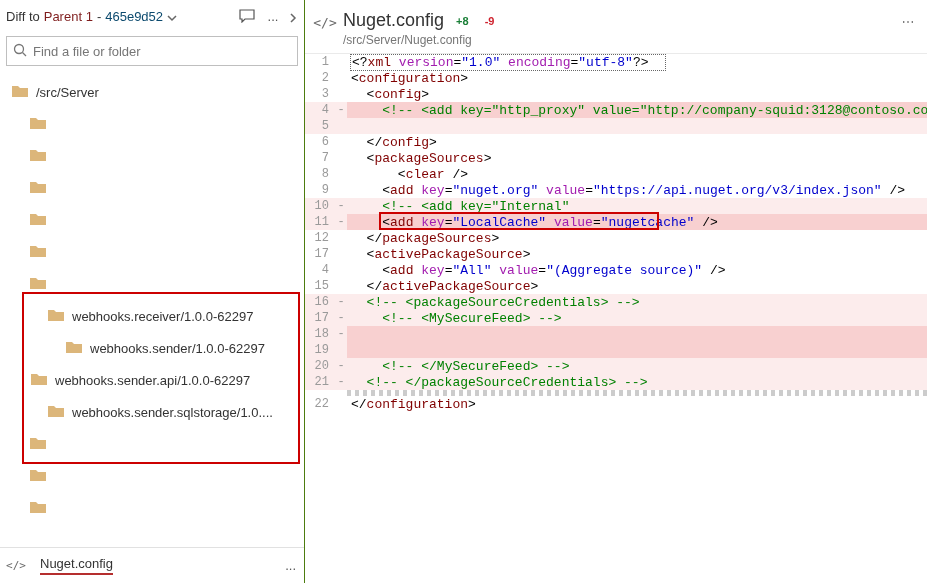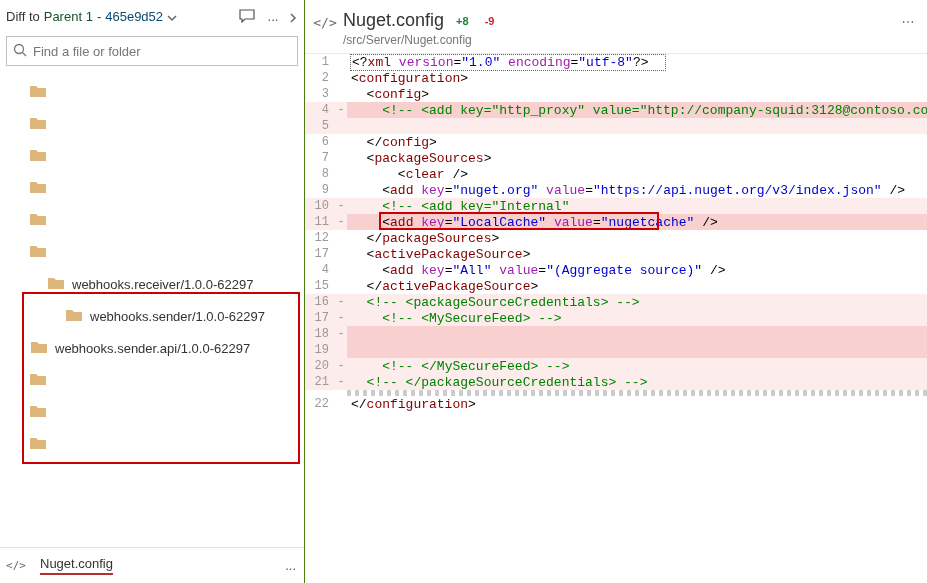--- a/index.html
+++ b/index.html
@@ -2,21 +2,21 @@
 <html><head>
 <meta charset="utf-8">
 <style>
   * { box-sizing: border-box; margin: 0; padding: 0; }
   body { font-family: "Segoe UI", Arial, sans-serif; font-size: 13px; color: #333; background:#fff; width:927px; height:583px; overflow:hidden; display:flex; }
   .left-pane { width:305px; border-right:1px solid #4d7c0f; display:flex; flex-direction:column; }
   .right-pane { flex:1; display:flex; flex-direction:column; overflow:hidden; }
 
   
   .lp-header { height:32px; display:flex; align-items:center; padding:0 6px; font-size:13px; gap:4px; }
-  .lp-header .link { color:#14532d; }
+  .lp-header .link { color:#7f1d1d; }
   .lp-header .hash { color:#0c4a6e; }
   .chev { width:10px; height:10px; display:inline-block; }
   .chev svg { width:100%; height:100%; stroke:#666; fill:none; stroke-width:1.5; }
   .hdr-icon { width:22px; height:22px; display:flex; align-items:center; justify-content:center; color:#555; cursor:pointer; }
   .lp-search { display:flex; align-items:center; height:30px; margin:4px 6px 6px 6px; border:1px solid #bfbfbf; padding:1px 6px; gap:6px; color:#767676; }
   .lp-search input { border:none; outline:none; flex:1; font-size:13px; color:#333; }
   .lp-search input::placeholder { color:#767676; }
 
   
   .tree { flex:1; overflow:auto; padding-top:4px; position:relative; }
@@ -93,20 +93,26 @@
   <div class="lp-search">
     <span><svg width="14" height="14" viewBox="0 0 14 14">
           <circle cx="6" cy="6" r="4.5" fill="none" stroke="#767676" stroke-width="1.3"></circle>
           <line x1="9.5" y1="9.5" x2="13" y2="13" stroke="#767676" stroke-width="1.3"></line>
         </svg></span>
     <input type="text" placeholder="Find a file or folder" style="">
   </div>
 
   <div class="tree" id="tree">
 
+  <div class="tree-row" style="padding-left: 12px;">
+        <span class="folder-icon"><svg viewBox="0 0 16 14">
+            <path d="M0 2h6l2 2h8v9H0z"></path>
+          </svg></span>
+        <span class="tree-label">/src/Server</span>
+      </div>
       <div class="tree-row" style="padding-left: 30px;">
         <span class="folder-icon"><svg viewBox="0 0 16 14">
             <path d="M0 2h6l2 2h8v9H0z"></path>
           </svg></span>
         <span class="tree-label"></span>
       </div>
       <div class="tree-row" style="padding-left: 30px;">
         <span class="folder-icon"><svg viewBox="0 0 16 14">
             <path d="M0 2h6l2 2h8v9H0z"></path>
           </svg></span>
@@ -146,20 +152,26 @@
         <span class="folder-icon"><svg viewBox="0 0 16 14">
             <path d="M0 2h6l2 2h8v9H0z"></path>
           </svg></span>
         <span class="tree-label">webhooks.sender/1.0.0-62297</span>
       </div>
       <div class="tree-row" style="padding-left: 31px;">
         <span class="folder-icon"><svg viewBox="0 0 16 14">
             <path d="M0 2h6l2 2h8v9H0z"></path>
           </svg></span>
         <span class="tree-label">webhooks.sender.api/1.0.0-62297</span>
+      </div>
+      <div class="tree-row" style="padding-left: 48px;">
+        <span class="folder-icon"><svg viewBox="0 0 16 14">
+            <path d="M0 2h6l2 2h8v9H0z"></path>
+          </svg></span>
+        <span class="tree-label">webhooks.sender.sqlstorage/1.0....</span>
       </div>
       <div class="tree-row" style="padding-left: 30px;">
         <span class="folder-icon"><svg viewBox="0 0 16 14">
             <path d="M0 2h6l2 2h8v9H0z"></path>
           </svg></span>
         <span class="tree-label"></span>
       </div>
       <div class="tree-row" style="padding-left: 30px;">
         <span class="folder-icon"><svg viewBox="0 0 16 14">
             <path d="M0 2h6l2 2h8v9H0z"></path>

